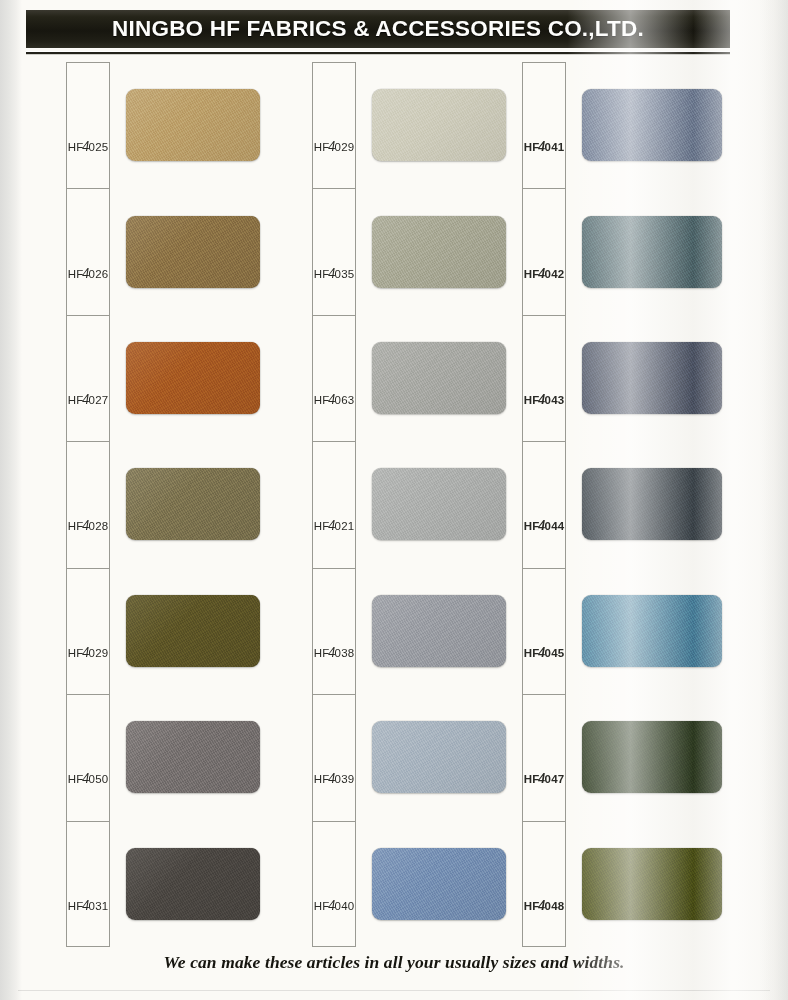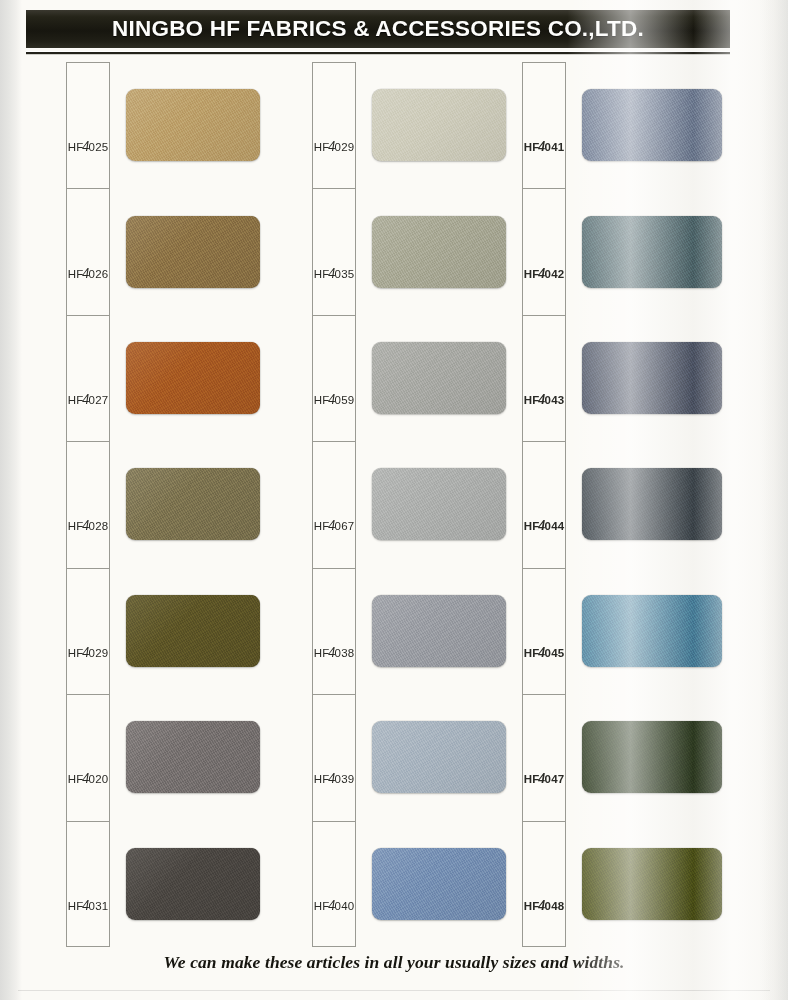--- a/index.html
+++ b/index.html
@@ -224,21 +224,21 @@
           <div class="code"><span>HF</span><span class="four">4</span><span>028</span></div>
           <div class="swatch" title="HF4028" style="background: rgb(125, 115, 80);"></div>
         </div>
         <div class="row">
           <div class="cell-divider"></div>
           <div class="code"><span>HF</span><span class="four">4</span><span>029</span></div>
           <div class="swatch" title="HF4029" style="background: rgb(93, 85, 38);"></div>
         </div>
         <div class="row">
           <div class="cell-divider"></div>
-          <div class="code"><span>HF</span><span class="four">4</span><span>020</span></div>
+          <div class="code"><span>HF</span><span class="four">4</span><span>050</span></div>
           <div class="swatch" title="HF4030" style="background: rgb(119, 113, 112);"></div>
         </div>
         <div class="row">
           <div class="cell-divider"></div>
           <div class="code"><span>HF</span><span class="four">4</span><span>031</span></div>
           <div class="swatch" title="HF4031" style="background: rgb(75, 71, 66);"></div>
         </div>
       </div>
       <div class="column">
         <div class="label-strip"></div>
@@ -247,26 +247,26 @@
           <div class="code"><span>HF</span><span class="four">4</span><span>029</span></div>
           <div class="swatch" title="HF4034" style="background: rgb(207, 205, 188);"></div>
         </div>
         <div class="row">
           <div class="cell-divider"></div>
           <div class="code"><span>HF</span><span class="four">4</span><span>035</span></div>
           <div class="swatch" title="HF4035" style="background: rgb(169, 169, 149);"></div>
         </div>
         <div class="row">
           <div class="cell-divider"></div>
-          <div class="code"><span>HF</span><span class="four">4</span><span>059</span></div>
+          <div class="code"><span>HF</span><span class="four">4</span><span>063</span></div>
           <div class="swatch" title="HF4036" style="background: rgb(169, 170, 165);"></div>
         </div>
         <div class="row">
           <div class="cell-divider"></div>
-          <div class="code"><span>HF</span><span class="four">4</span><span>067</span></div>
+          <div class="code"><span>HF</span><span class="four">4</span><span>021</span></div>
           <div class="swatch" title="HF4037" style="background: rgb(174, 176, 174);"></div>
         </div>
         <div class="row">
           <div class="cell-divider"></div>
           <div class="code"><span>HF</span><span class="four">4</span><span>038</span></div>
           <div class="swatch" title="HF4038" style="background: rgb(155, 158, 164);"></div>
         </div>
         <div class="row">
           <div class="cell-divider"></div>
           <div class="code"><span>HF</span><span class="four">4</span><span>039</span></div>

